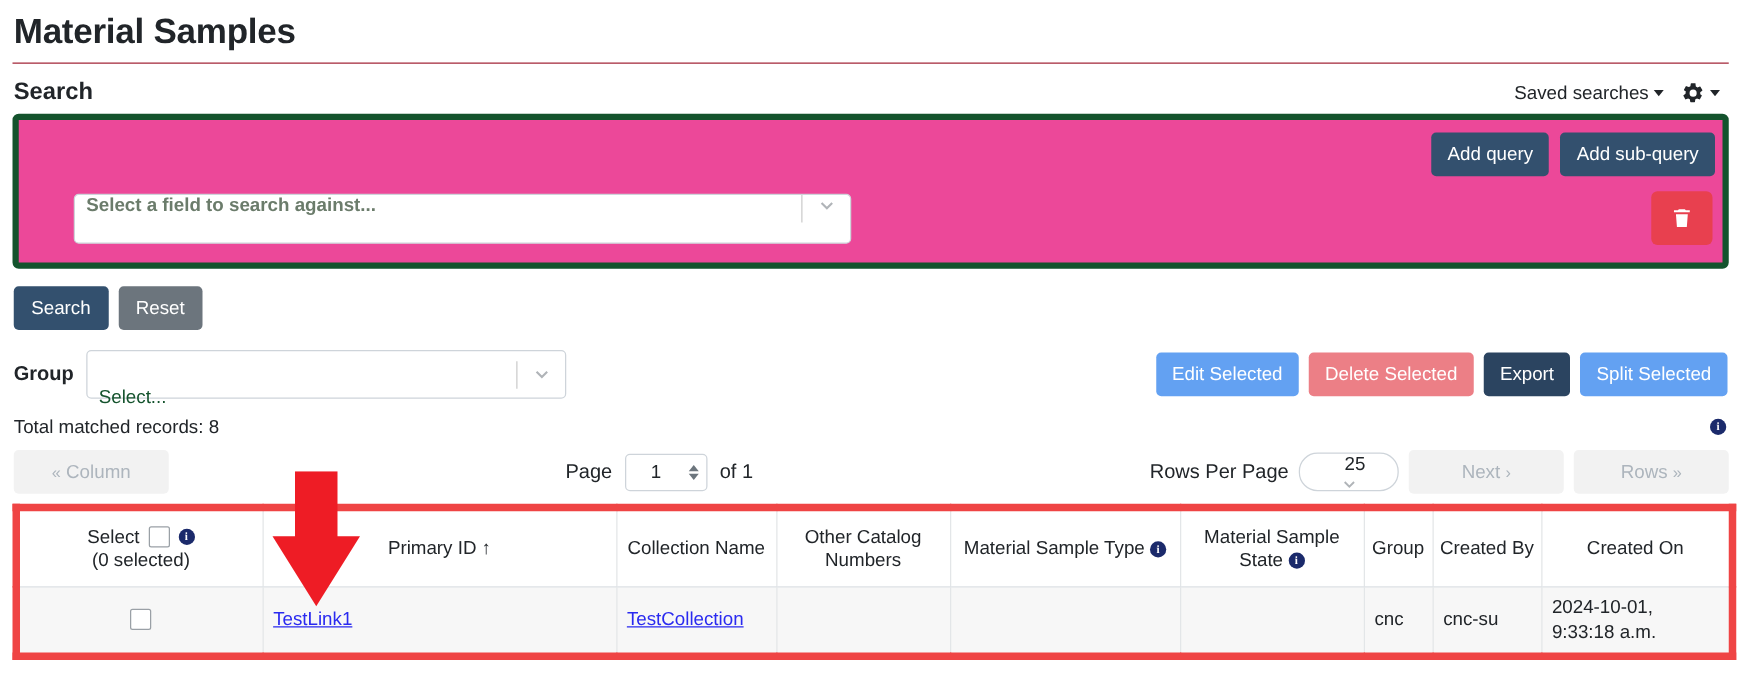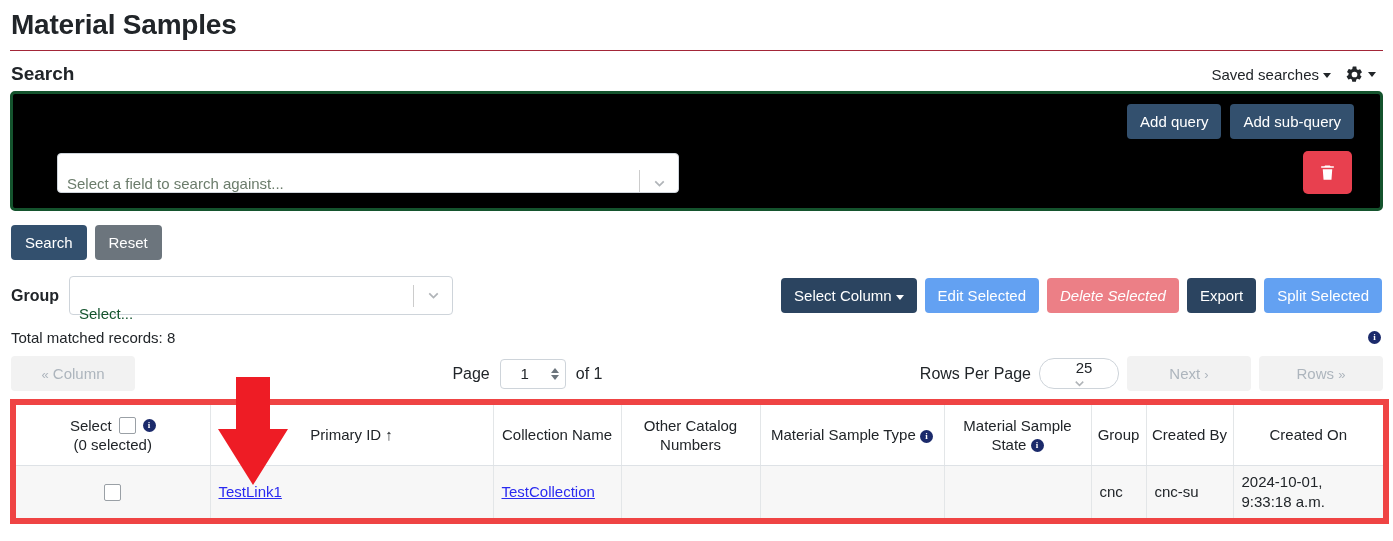--- a/index.html
+++ b/index.html
@@ -65,24 +65,24 @@
     border-left: 4px solid transparent;
     border-right: 4px solid transparent;
     border-top: 5px solid currentColor;
     vertical-align: middle;
   }
   .gear-wrap { display: flex; align-items: center; cursor: pointer; color:#212529; }
   .gear-wrap svg { display: block; }
 
   
   .query-panel {
-    border: 3px solid #14532d;
+    border: 5px solid #14532d;
     border-radius: 5px;
-    padding: 10px 26px 14px 10px;
-    background: #000000;
+    padding: 10px 6px 14px 10px;
+    background: #ec4899;
   }
   .query-panel-top {
     display: flex;
     justify-content: flex-end;
     gap: 9px;
     margin-bottom: 12px;
   }
   .btn {
     border: none;
     border-radius: 4px;
@@ -90,39 +90,40 @@
     font-size: 15px;
     line-height: 1;
     padding: 10px 13px;
     cursor: pointer;
     white-space: nowrap;
     color: #fff;
   }
   .btn-navy { background: #33506e; }
   .btn-gray { background: #6c757d; }
   .btn-blue { background: #63a1f2; }
-  .btn-red  { background: #ec7f86; font-style: italic; }
+  .btn-red  { background: #ec7f86; }
   .btn-dark { background: #2b4460; }
   .btn-danger-solid { background: #e8404f; }
 
   .query-row {
     display: flex;
     align-items: center;
     justify-content: space-between;
     padding: 0 2px 0 34px;
   }
   .field-select {
     position: relative;
     width: 622px;
     height: 40px;
     border: 1px solid #ced4da;
     border-radius: 4px;
     background: #fff;
     display: flex;
-    align-items: flex-end;
+    align-items: flex-start;
+    font-weight: bold;
   }
   .field-select .ph {
     font-size: 15px;
     color: #6b7c6b;
     padding-left: 9px;
     flex: 1;
     font-family: "Liberation Sans", sans-serif;
   }
   .sep {
     width: 1px;
@@ -383,21 +384,20 @@
         <span class="ph">Select...</span>
         <span class="sep"></span>
         <span class="chev">
           <svg width="17" height="17" viewBox="0 0 20 20" fill="none" stroke="#b0b4b8" stroke-width="2">
               <path d="M5 7.5 L10 12.5 L15 7.5"></path>
             </svg>
         </span>
       </div>
     </div>
     <div class="actions">
-      <button class="btn btn-dark"><span>Select Column</span><i class="caret"></i></button>
       <button class="btn btn-blue">Edit Selected</button>
       <button class="btn btn-red">Delete Selected</button>
       <button class="btn btn-dark">Export</button>
       <button class="btn btn-blue">Split Selected</button>
     </div>
   </div>
 
   <div class="total-row">
     <span class="total-text">Total matched records: 8</span>
     <span class="info-icon">i</span>

